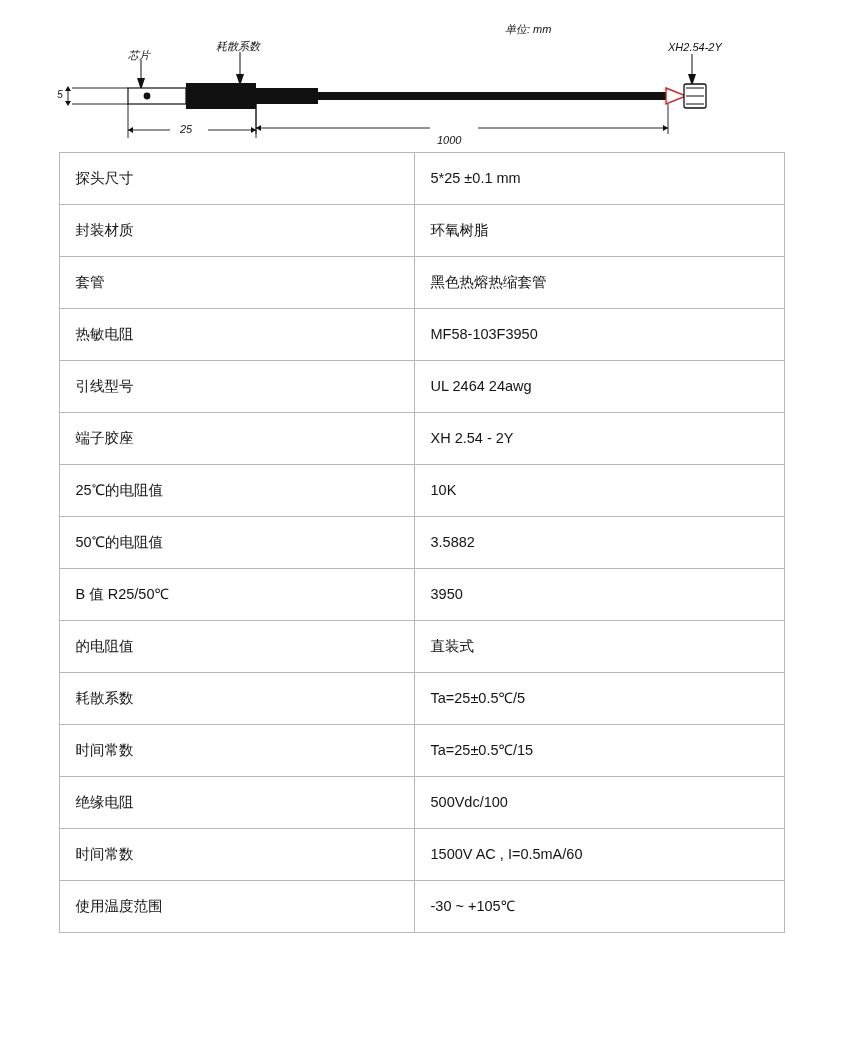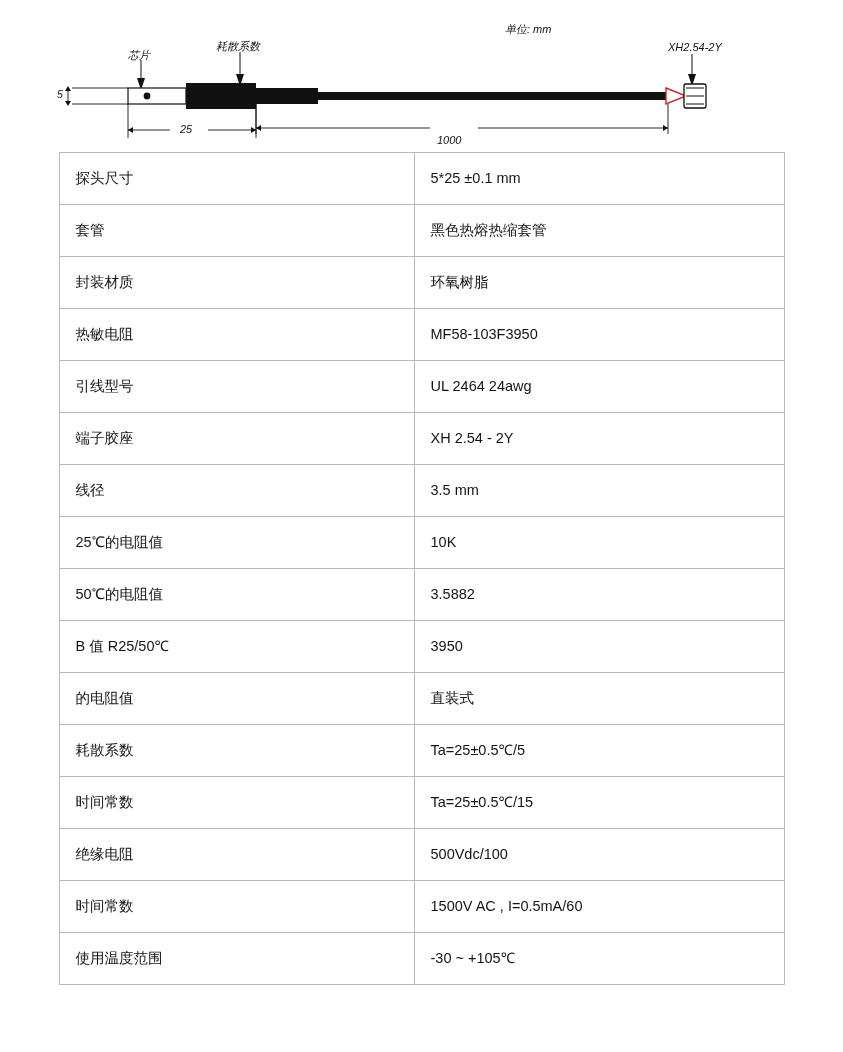--- a/index.html
+++ b/index.html
@@ -136,44 +136,40 @@
   <div class="dim-label" style="left:437px; top:134px;">1000</div>
 </div>
 
 <table class="spec-table">
   <tbody>
     <tr>
       <td class="label-cell">探头尺寸</td>
       <td class="value-cell">5*25  ±0.1 mm</td>
     </tr>
     <tr>
+      <td class="label-cell">封装材质</td>
+      <td class="value-cell">环氧树脂</td>
+    </tr>
+    <tr>
       <td class="label-cell">套管</td>
       <td class="value-cell">黑色热熔热缩套管</td>
     </tr>
     <tr>
-      <td class="label-cell">封装材质</td>
-      <td class="value-cell">环氧树脂</td>
-    </tr>
-    <tr>
       <td class="label-cell">热敏电阻</td>
       <td class="value-cell">MF58-103F3950</td>
     </tr>
     <tr>
       <td class="label-cell">引线型号</td>
       <td class="value-cell">UL 2464   24awg</td>
     </tr>
     <tr>
       <td class="label-cell">端子胶座</td>
       <td class="value-cell">XH 2.54 - 2Y</td>
     </tr>
     <tr>
-      <td class="label-cell">线径</td>
-      <td class="value-cell">3.5 mm</td>
-    </tr>
-    <tr>
       <td class="label-cell">25℃的电阻值</td>
       <td class="value-cell">10K</td>
     </tr>
     <tr>
       <td class="label-cell">50℃的电阻值</td>
       <td class="value-cell">3.5882</td>
     </tr>
     <tr>
       <td class="label-cell">B 值  R25/50℃</td>
       <td class="value-cell">3950</td>

